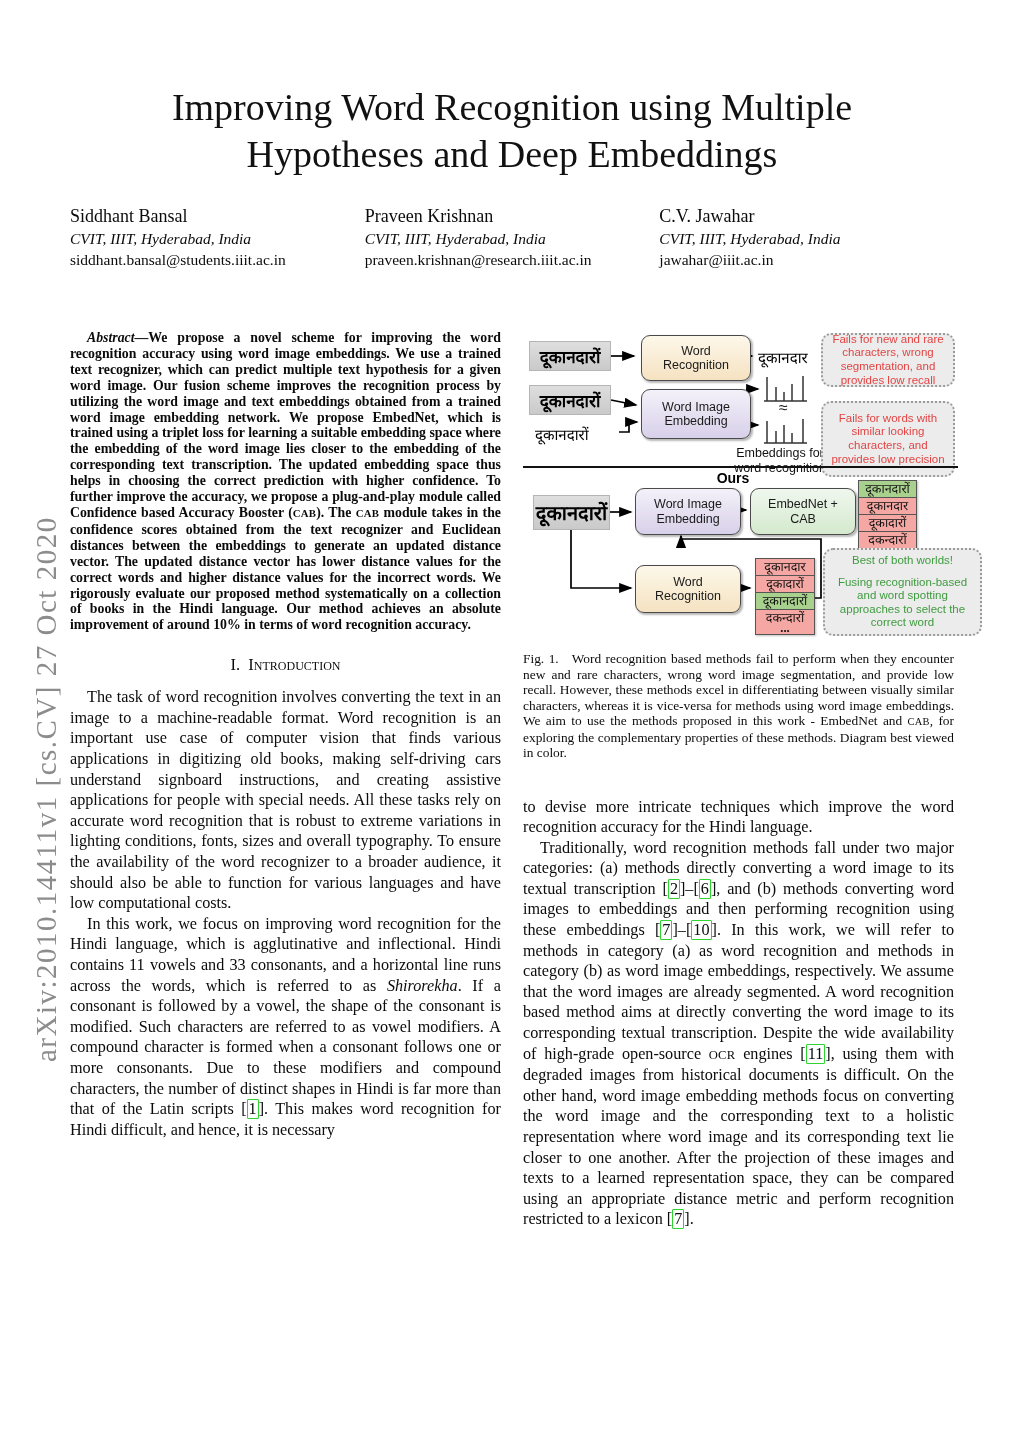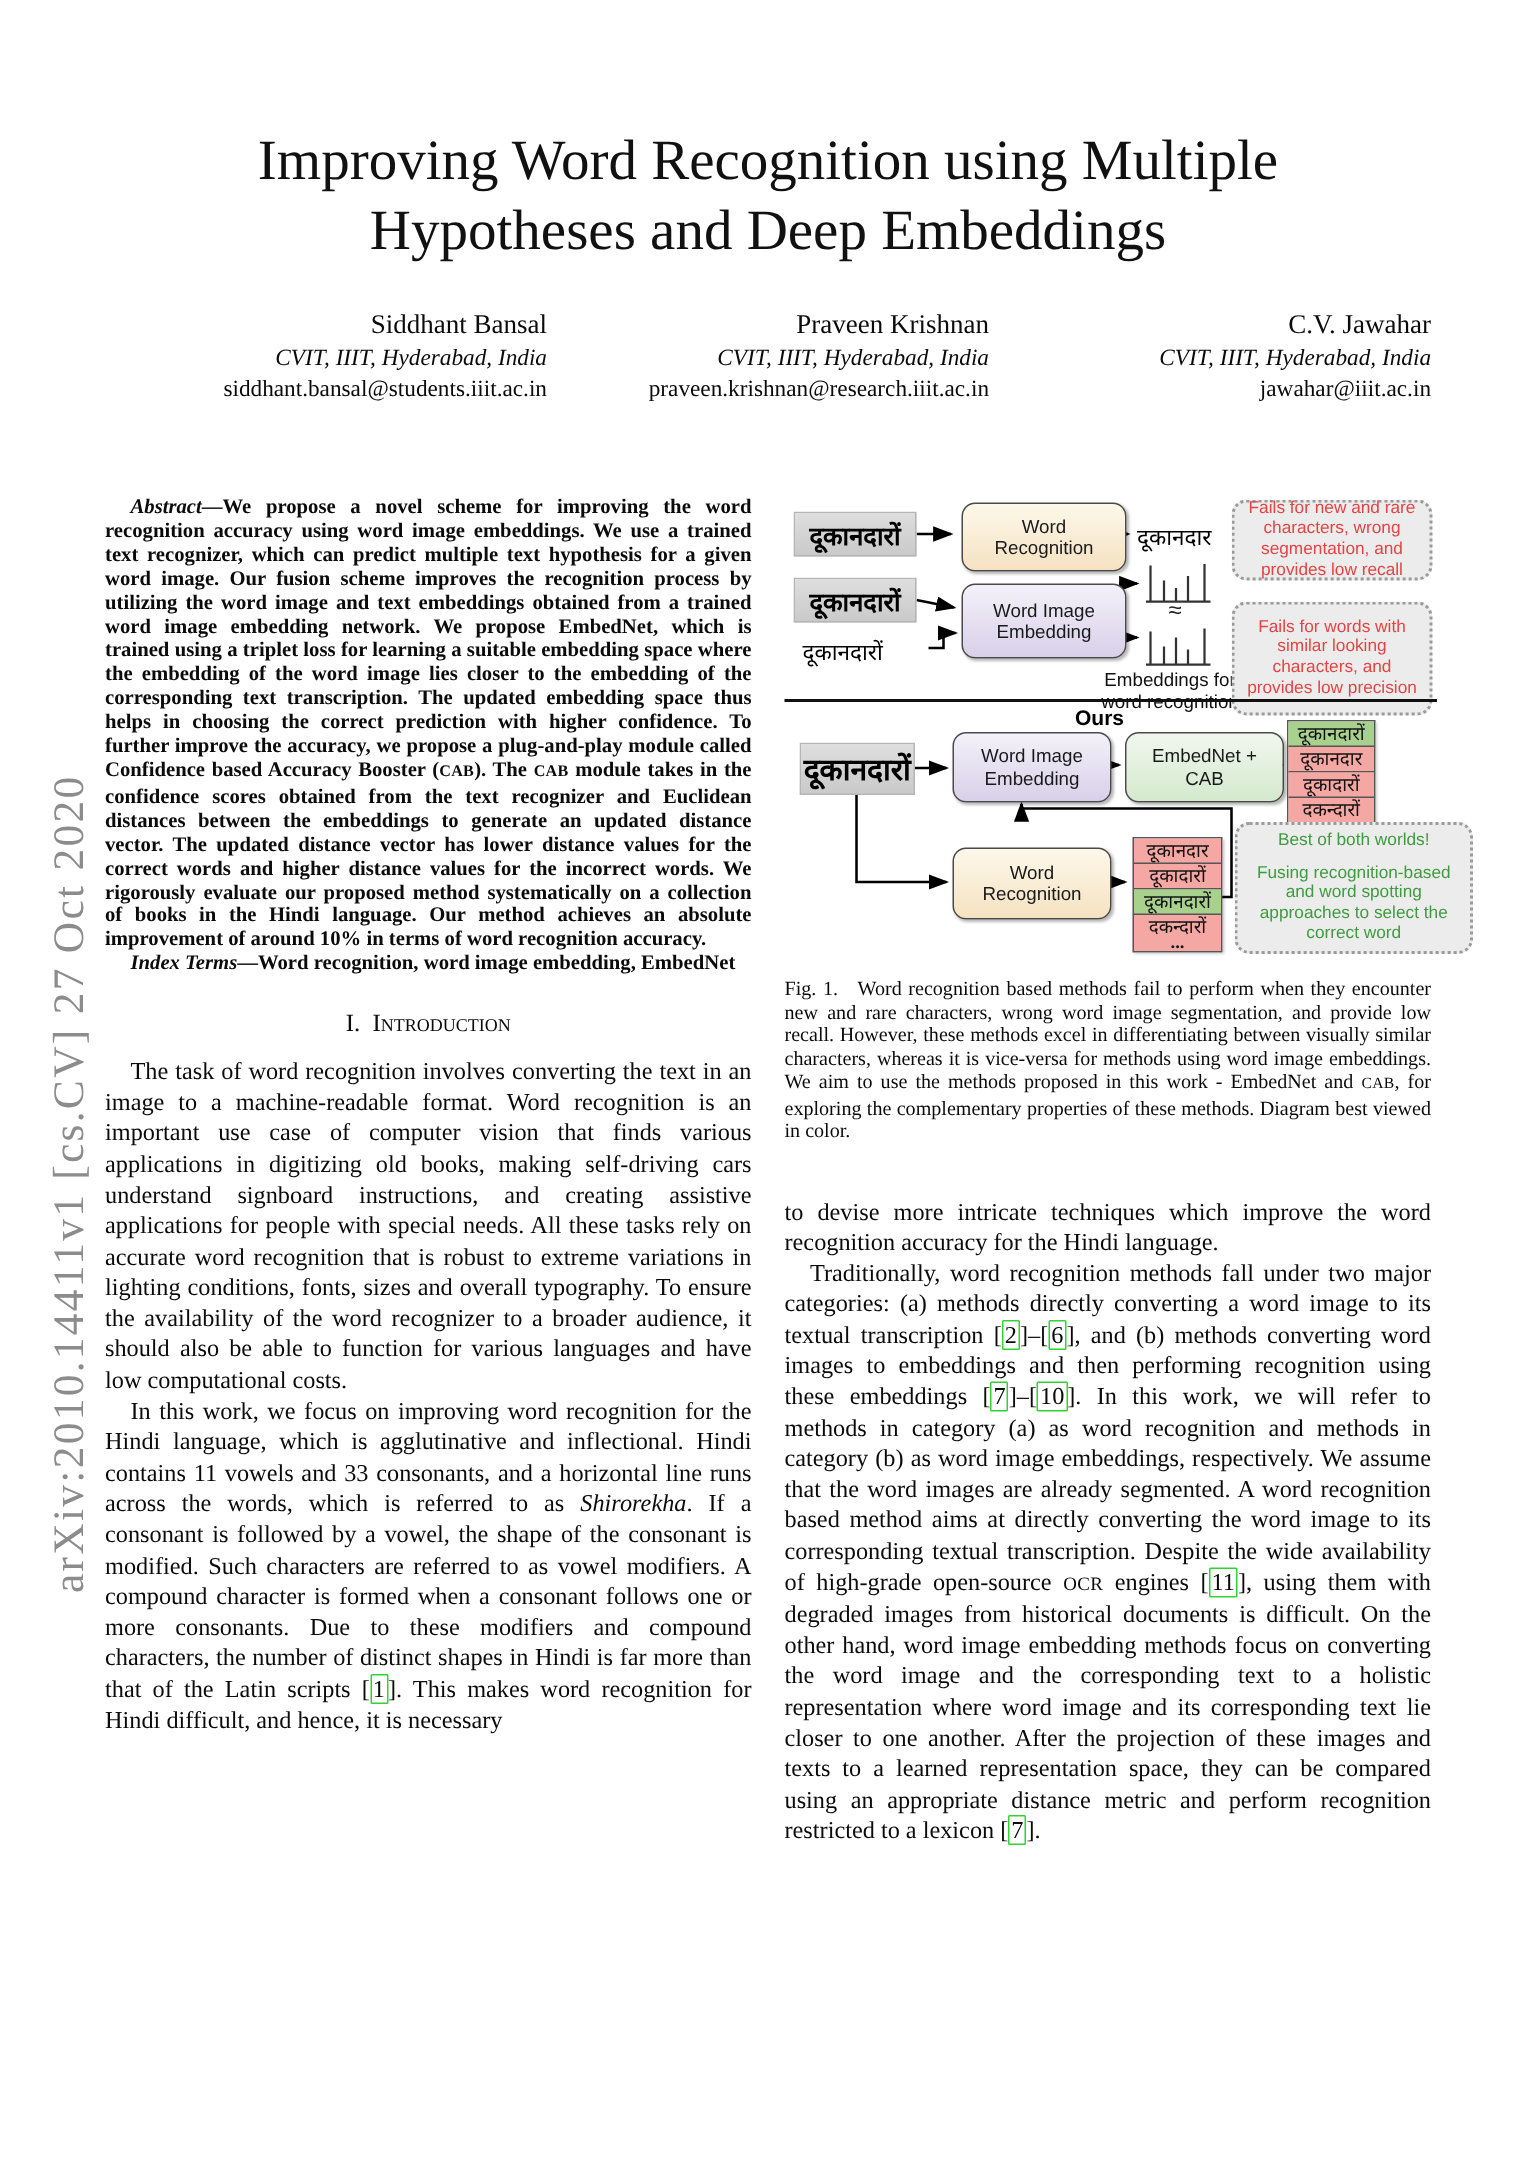--- a/index.html
+++ b/index.html
@@ -8,21 +8,21 @@
 
   
   .arxiv-banner { position:absolute; left:30px; top:1062px; transform-origin:0 0;
           transform:rotate(-90deg); white-space:nowrap; font-size:29px; letter-spacing:1.5px;
           color:#8c8c8c; }
 
   
   .paper-title { position:absolute; top:84px; left:112px; width:800px; text-align:center;
           font-size:38px; line-height:47px; color:#111; }
   .authors { position:absolute; top:204px; left:70px; width:884px; display:flex; }
-  .author { flex:1; text-align:right; }
+  .author { flex:1; text-align:left; }
   .author .name  { font-size:18px; line-height:24px; }
   .author .affil { font-size:15.5px; line-height:21px; font-style:italic; }
   .author .email { font-size:15.5px; line-height:21px; }
 
   
   .col-left  { position:absolute; left:70px;  top:330px; width:431px; text-align:justify; }
   .col-right { position:absolute; left:523px; top:333px; width:431px; text-align:justify; }
 
   .abstract, .index-terms { font-weight:bold; font-size:13.8px; line-height:15.9px; text-indent:17px; }
   .index-terms { margin-top:1px; }
@@ -96,21 +96,20 @@
     </div>
     <div class="author">
       <div class="name">C.V. Jawahar</div>
       <div class="affil">CVIT, IIIT, Hyderabad, India</div>
       <div class="email">jawahar@iiit.ac.in</div>
     </div>
   </div>
 
   <div class="col-left">
     <p class="abstract" style="margin:0;"><span class="seg-bi">Abstract</span><span>—We propose a novel scheme for improving the word recognition accuracy using word image embeddings. We use a trained text recognizer, which can predict multiple text hypothesis for a given word image. Our fusion scheme improves the recognition process by utilizing the word image and text embeddings obtained from a trained word image embedding network. We propose EmbedNet, which is trained using a triplet loss for learning a suitable embedding space where the embedding of the word image lies closer to the embedding of the corresponding text transcription. The updated embedding space thus helps in choosing the correct prediction with higher confidence. To further improve the accuracy, we propose a plug-and-play module called Confidence based Accuracy Booster (</span><span class="seg-sc">CAB</span><span>). The </span><span class="seg-sc">CAB</span><span> module takes in the confidence scores obtained from the text recognizer and Euclidean distances between the embeddings to generate an updated distance vector. The updated distance vector has lower distance values for the correct words and higher distance values for the incorrect words. We rigorously evaluate our proposed method systematically on a collection of books in the Hindi language. Our method achieves an absolute improvement of around 10% in terms of word recognition accuracy.</span></p>
-    <p class="index-terms" style="margin:0;"><span class="seg-bi">Index Terms</span><span>—Word recognition, word image embedding, EmbedNet</span></p>
     <div class="section-heading">
       <span>I.</span>&nbsp;
       <span class="sc">Introduction</span>
     </div>
     <p class="body-text">The task of word recognition involves converting the text in an image to a machine-readable format. Word recognition is an important use case of computer vision that finds various applications in digitizing old books, making self-driving cars understand signboard instructions, and creating assistive applications for people with special needs. All these tasks rely on accurate word recognition that is robust to extreme variations in lighting conditions, fonts, sizes and overall typography. To ensure the availability of the word recognizer to a broader audience, it should also be able to function for various languages and have low computational costs.</p>
     <p class="body-text"><span>In this work, we focus on improving word recognition for the Hindi language, which is agglutinative and inflectional. Hindi contains 11 vowels and 33 consonants, and a horizontal line runs across the words, which is referred to as </span><span class="seg-i">Shirorekha</span><span>. If a consonant is followed by a vowel, the shape of the consonant is modified. Such characters are referred to as vowel modifiers. A compound character is formed when a consonant follows one or more consonants. Due to these modifiers and compound characters, the number of distinct shapes in Hindi is far more than that of the Latin scripts [</span><span class="seg-cite">1</span><span>]. This makes word recognition for Hindi difficult, and hence, it is necessary</span></p>
   </div>
 
   <div class="col-right">
 

